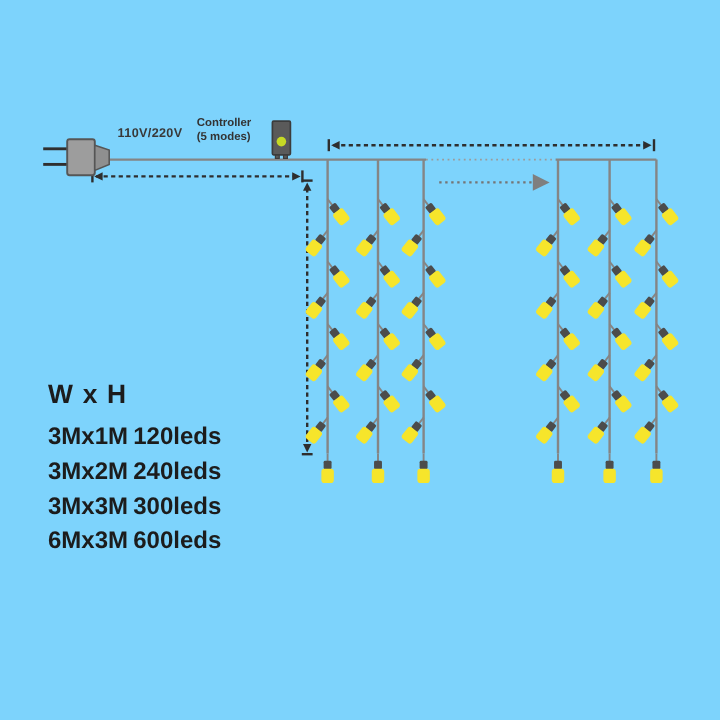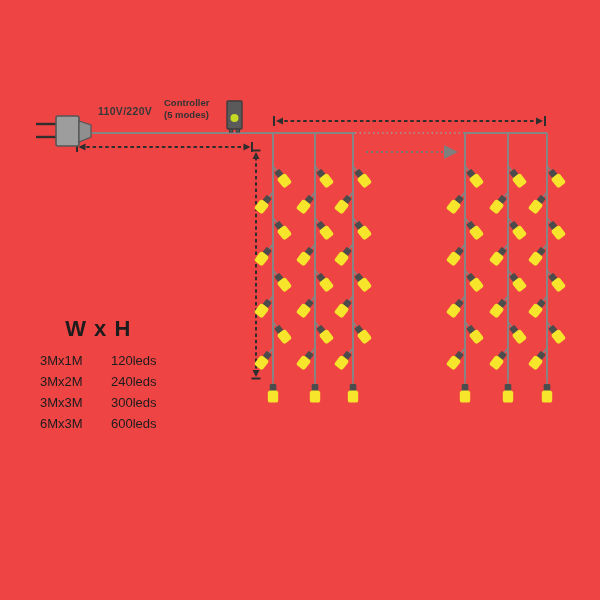--- a/index.html
+++ b/index.html
@@ -5,21 +5,21 @@
   html, body {
     margin: 0;
     padding: 0;
     background: #ffffff;
     font-family: "Liberation Sans", sans-serif;
   }
   .canvas {
     position: relative;
     width: 600px;
     height: 600px;
-    background: #ef4444;
+    background: #7dd3fc;
     overflow: hidden;
   }
   #diagram-svg {
     position: absolute;
     left: 0;
     top: 0;
   }
   .voltage-label {
     position: absolute;
     left: 98px;
@@ -43,29 +43,28 @@
   .specs {
     position: absolute;
     left: 40px;
     top: 316px;
     color: #1c1c1c;
   }
   .specs-heading {
     font-size: 22px;
     font-weight: bold;
     letter-spacing: 1px;
-    text-align: center;
   }
   .specs-grid {
     margin-top: 11px;
     display: grid;
     grid-template-columns: 71px auto;
     row-gap: 6px;
-    font-size: 13px;
-    font-weight: normal;
+    font-size: 20px;
+    font-weight: bold;
   }
 </style>
 </head>
 <body>
 
 <div class="canvas">
 
   <svg id="diagram-svg" width="600" height="600" viewBox="0 0 600 600">
       <line x1="80" y1="147" x2="249" y2="147" stroke="#2e2e2e" stroke-width="2" stroke-dasharray="3.5 2.8"></line>
       <line x1="77" y1="142" x2="77" y2="152" stroke="#2e2e2e" stroke-width="2"></line>

